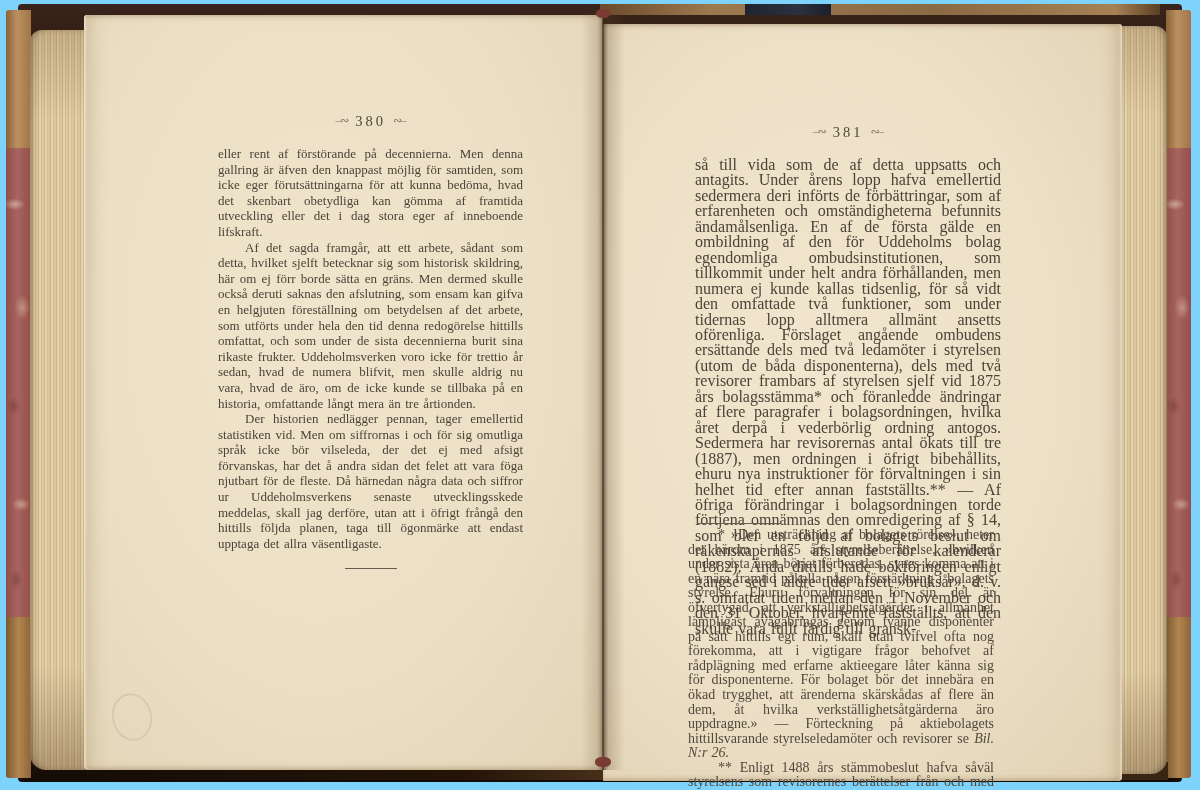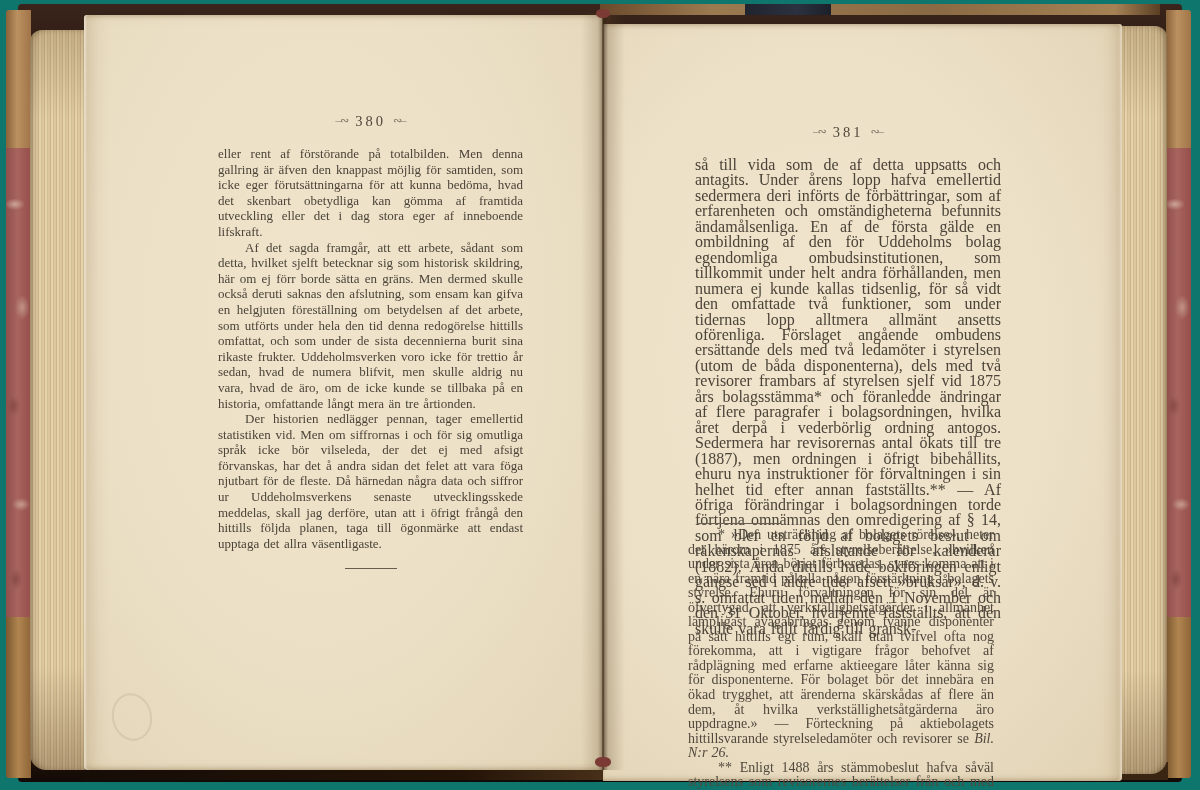--- a/index.html
+++ b/index.html
@@ -1,16 +1,16 @@
 <!DOCTYPE html>
 <html><head>
 <meta charset="utf-8">
 <style>
   html,body{margin:0;padding:0;background:#000;}
-  .scene{position:relative;width:1200px;height:790px;background:#0f766e;overflow:hidden;
+  .scene{position:relative;width:1200px;height:790px;background:#7dd3fc;overflow:hidden;
          font-family:"Liberation Serif","DejaVu Serif",serif;}
   
   .book-back{position:absolute;left:18px;top:4px;width:1164px;height:778px;
              background:linear-gradient(#3a241b 0%,#2a1a12 8%,#1a100a 50%,#241509 96%,#120a06 100%);
              border-radius:4px;z-index:1;}
   .top-edge-right{position:absolute;left:600px;top:4px;width:560px;height:11px;z-index:2;
              background:linear-gradient(90deg,#6b4a2c,#9c7a50 20%,#8a6a44 60%,#a58154 92%,#5a3f24);}
   .top-edge-patch{position:absolute;left:745px;top:4px;width:86px;height:11px;z-index:2;
              background:linear-gradient(90deg,#20242e,#2b3140 60%,#1c202a);}
   .cover-strip{position:absolute;top:10px;width:25px;height:768px;z-index:2;overflow:hidden;}
@@ -99,21 +99,21 @@
 
   <div class="fore-edge left"></div>
   <div class="fore-edge right"></div>
   <div class="bottom-edge"></div>
 
   <div class="page page-left">
     <div class="pg-header">
       <span class="orn">–∾</span><span class="pnum">380</span><span class="orn">∾–</span>
     </div>
     <div class="pg-body">
-      <p class="noindent">eller rent af förstörande på totalbilden.  Men denna gallring är äfven den knappast möjlig för samtiden, som icke eger förutsättningarna för att kunna bedöma, hvad det skenbart obetydliga kan gömma af framtida utveckling eller det i dag stora eger af inneboende lifskraft.</p>
+      <p class="noindent">eller rent af förstörande på decennierna.  Men denna gallring är äfven den knappast möjlig för samtiden, som icke eger förutsättningarna för att kunna bedöma, hvad det skenbart obetydliga kan gömma af framtida utveckling eller det i dag stora eger af inneboende lifskraft.</p>
       <p>Af det sagda framgår, att ett arbete, sådant som detta, hvilket sjelft betecknar sig som historisk skildring, här om ej förr borde sätta en gräns.  Men dermed skulle också deruti saknas den afslutning, som ensam kan gifva en helgjuten föreställning om betydelsen af det arbete, som utförts under hela den tid denna redogörelse hittills omfattat, och som under de sista decennierna burit sina rikaste frukter. Uddeholmsverken voro icke för trettio år sedan, hvad de numera blifvit, men skulle aldrig nu vara, hvad de äro, om de icke kunde se tillbaka på en historia, omfattande långt mera än tre årtionden.</p>
       <p>Der historien nedlägger pennan, tager emellertid statistiken vid.  Men om siffrornas i och för sig omutliga språk icke bör vilseleda, der det ej med afsigt förvanskas, har det å andra sidan det felet att vara föga njutbart för de fleste. Då härnedan några data och siffror ur Uddeholmsverkens senaste utvecklingsskede meddelas, skall jag derföre, utan att i öfrigt frångå den hittills följda planen, taga till ögonmärke att endast upptaga det allra väsentligaste.</p>
       <div class="sep-rule"></div>
     </div>
     <div class="stamp"></div>
   </div>
 
   <div class="page page-right">
     <div class="pg-header">
       <span class="orn">–∾</span><span class="pnum">381</span><span class="orn">∾–</span>

